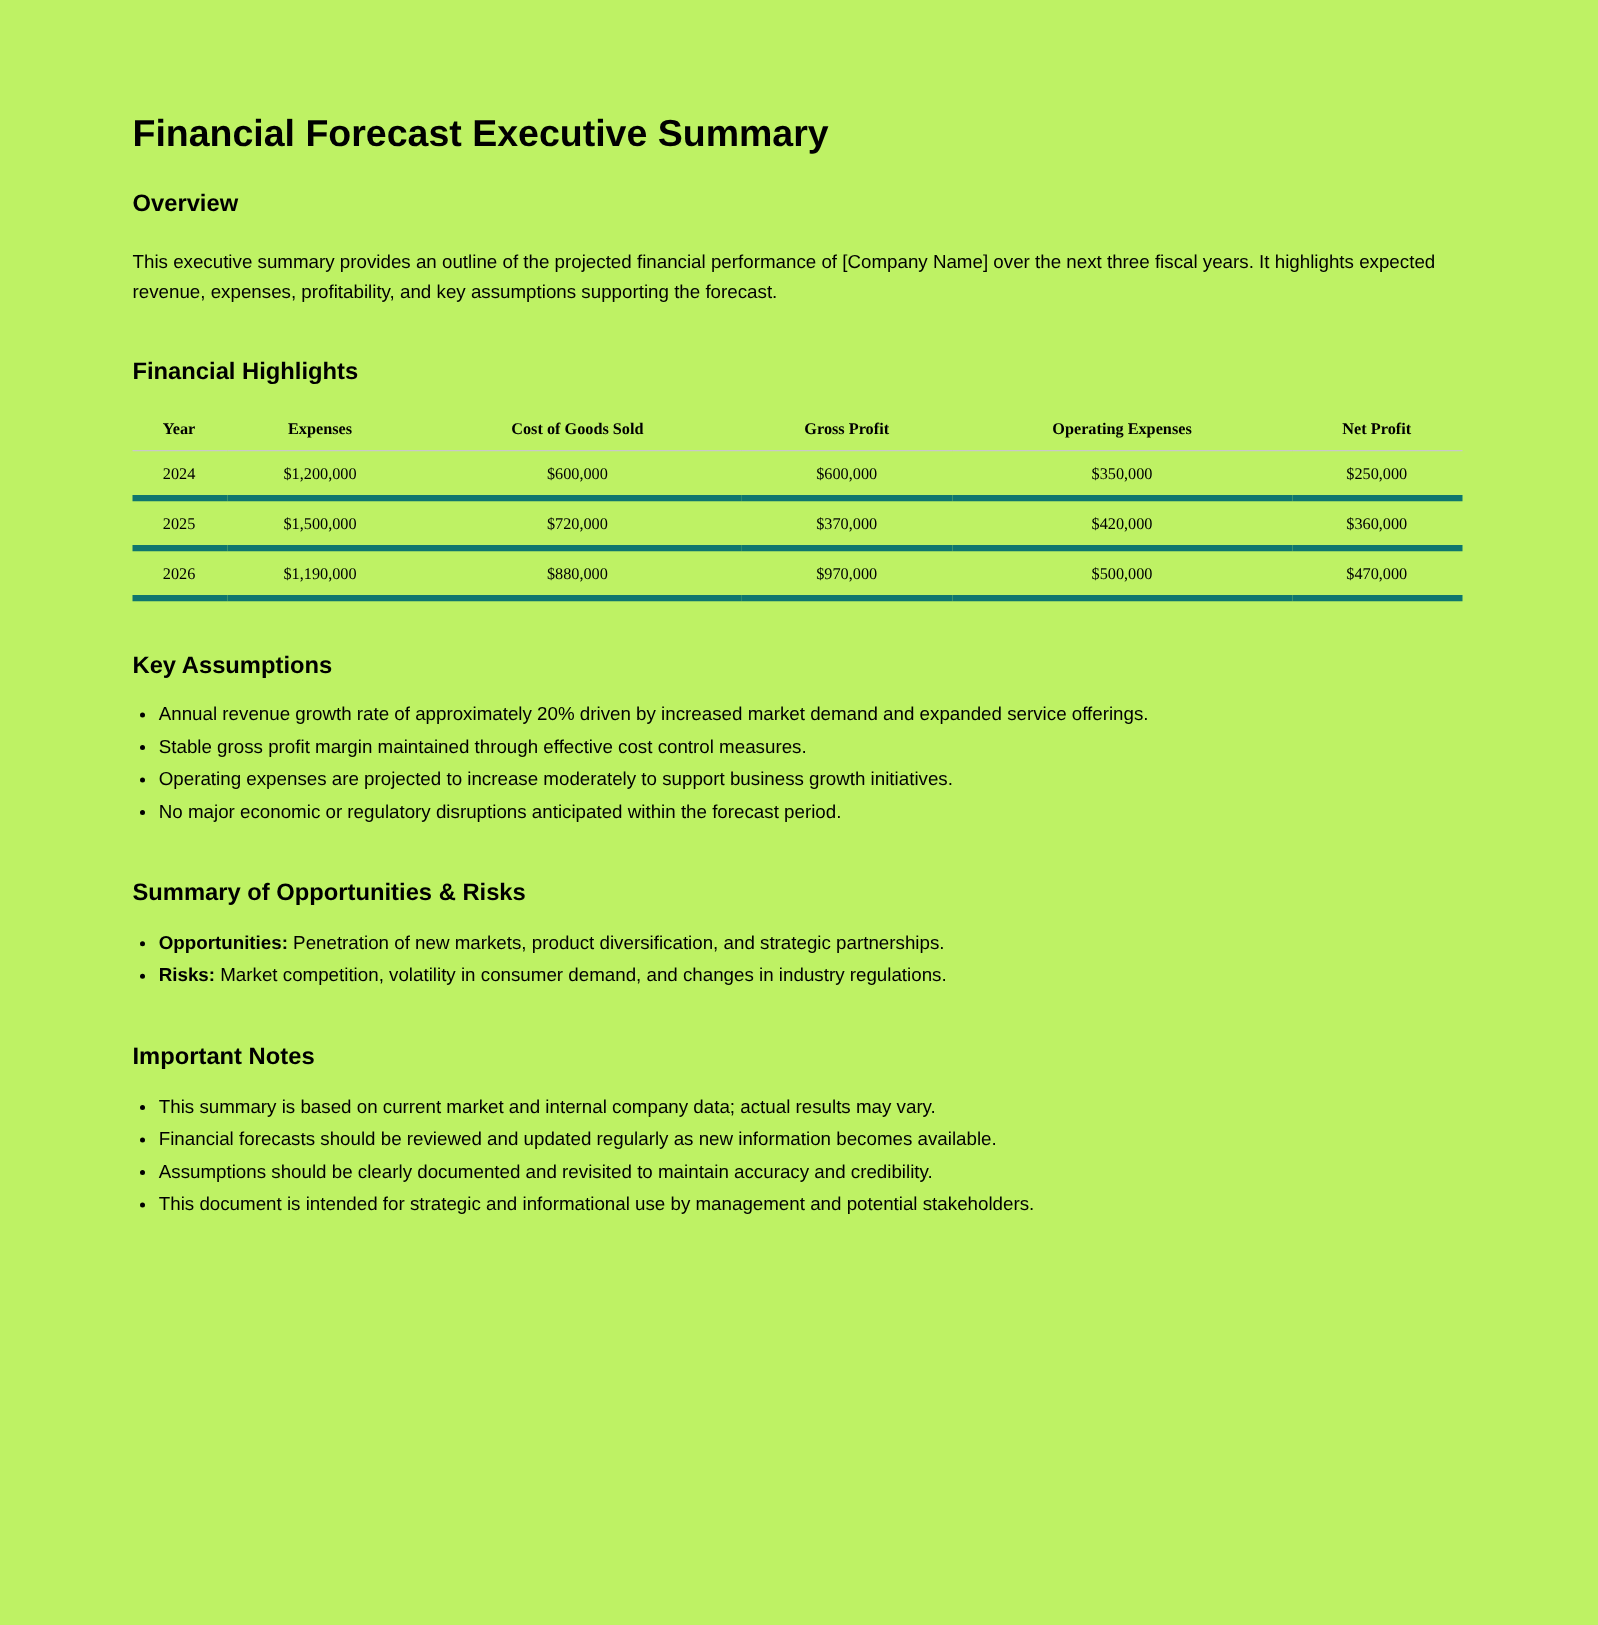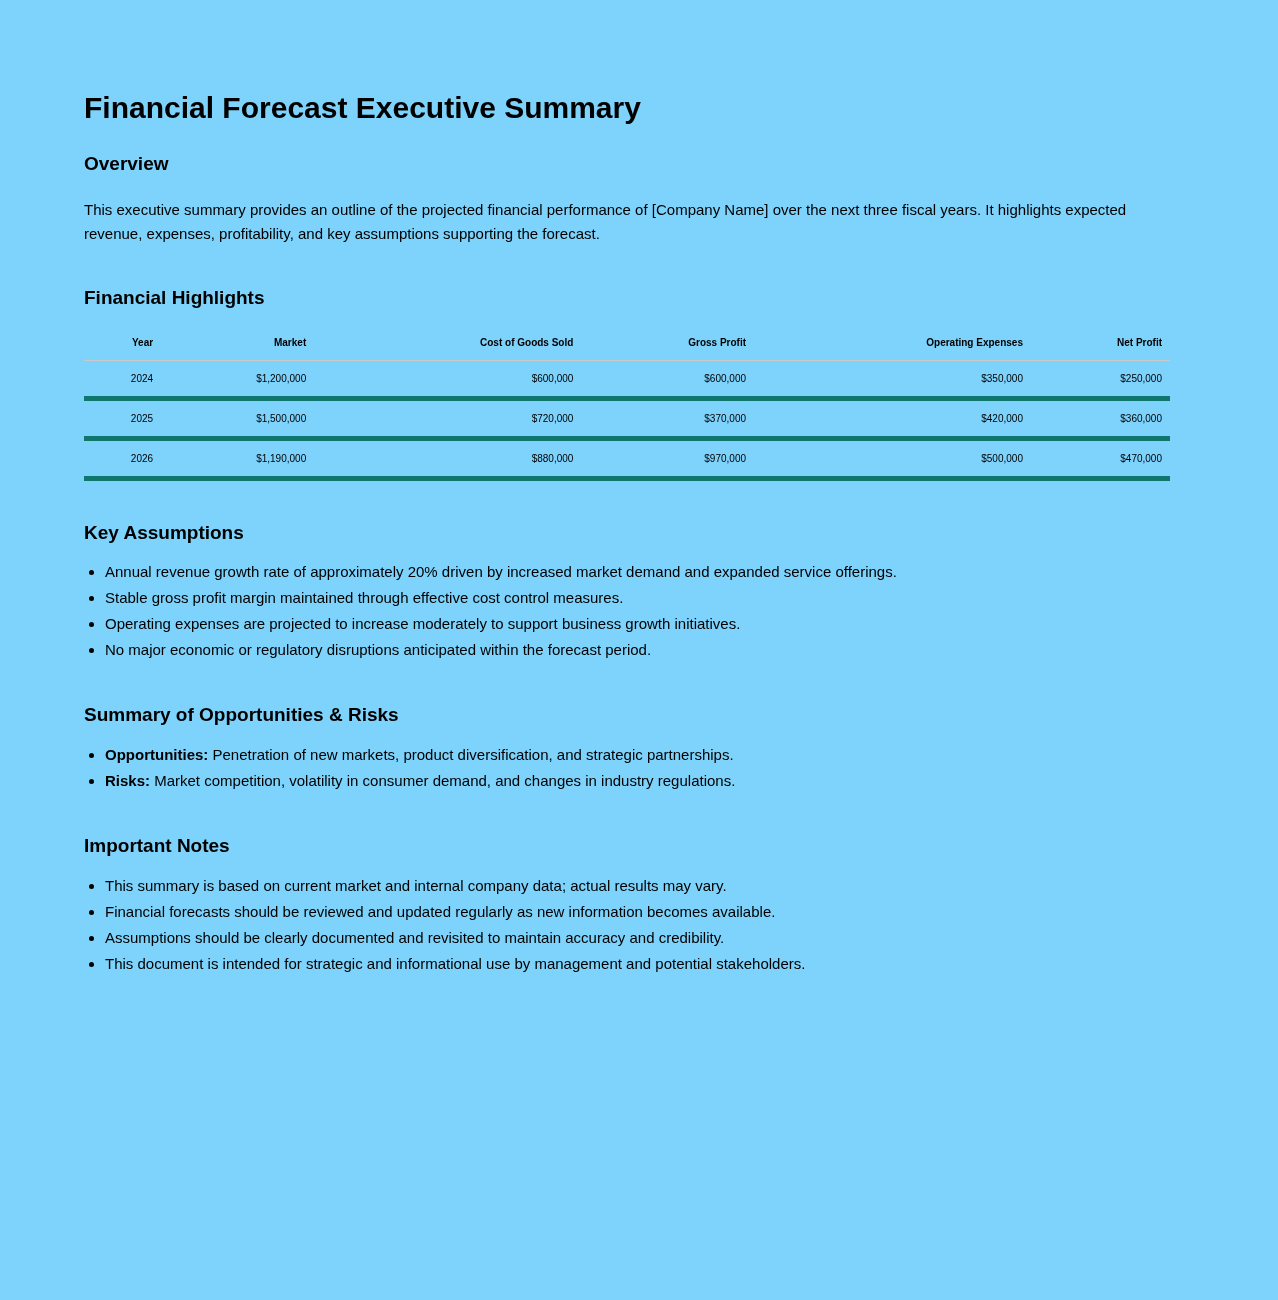--- a/index.html
+++ b/index.html
@@ -6,22 +6,22 @@
     margin: 0;
     padding: 0;
     background: #ffffff;
     color: #000000;
     font-family: "Liberation Sans", "DejaVu Sans", sans-serif;
   }
   .page {
     width: 1278px;
     min-height: 1300px;
     box-sizing: border-box;
-    padding: 90px 108px 60px 84px;
-    background: #7dd3fc;
+    padding: 90px 108px 60px 106px;
+    background: #bef264;
   }
   h1.doc-title {
     font-size: 30px;
     line-height: 1.2;
     font-weight: 700;
     margin: 0 0 26px 0;
   }
   h3.section-heading {
     font-size: 19px;
     line-height: 1.25;
@@ -37,24 +37,25 @@
     margin: 22px 0 10px 0;
     max-width: 1064px;
   }
   table.fin-table {
     width: 100%;
     border-collapse: collapse;
     margin-top: 15px;
   }
   table.fin-table th,
   table.fin-table td {
-    text-align: right;
-    font-size: 10px;
+    text-align: center;
+    font-size: 13px;
     line-height: 21px;
     padding: 7px 8px 7px 7px;
+    font-family: Liberation Serif, serif;
   }
   table.fin-table th {
     font-weight: 700;
     border-bottom: 1px solid #c9c9c9;
   }
   table.fin-table td {
     border-bottom: 5px solid #0f766e;
   }
   .c0 { width: 7.1%; }
   .c1 { width: 14.1%; }
@@ -90,21 +91,21 @@
       <col class="c0">
         <col class="c1">
         <col class="c2">
         <col class="c3">
         <col class="c4">
         <col class="c5">
     </colgroup>
     <thead>
       <tr>
         <th>Year</th>
-        <th>Market</th>
+        <th>Expenses</th>
         <th>Cost of Goods Sold</th>
         <th>Gross Profit</th>
         <th>Operating Expenses</th>
         <th>Net Profit</th>
       </tr>
     </thead>
     <tbody>
       <tr>
         <td>2024</td>
         <td>$1,200,000</td>

